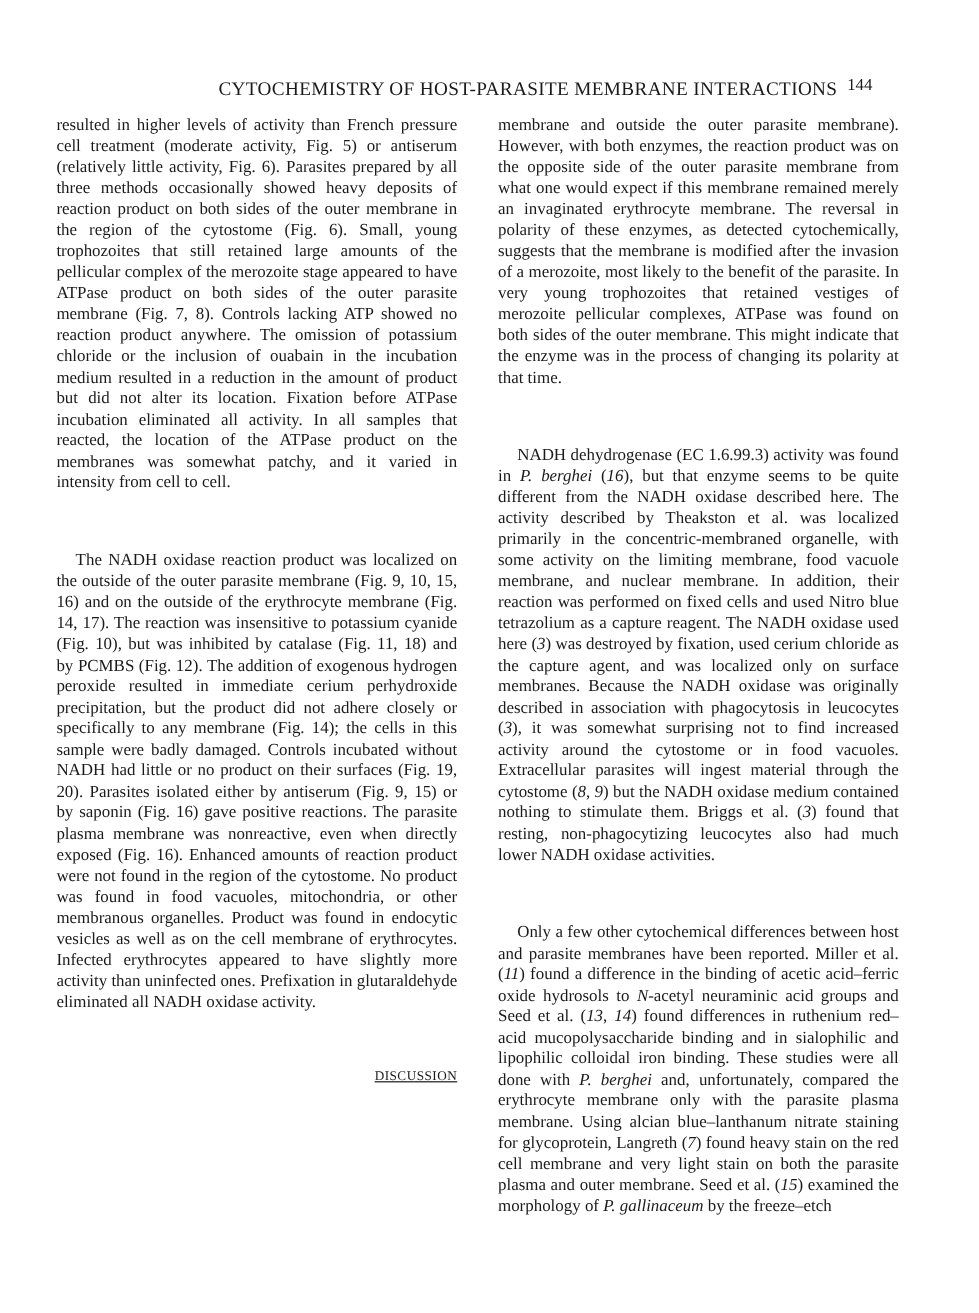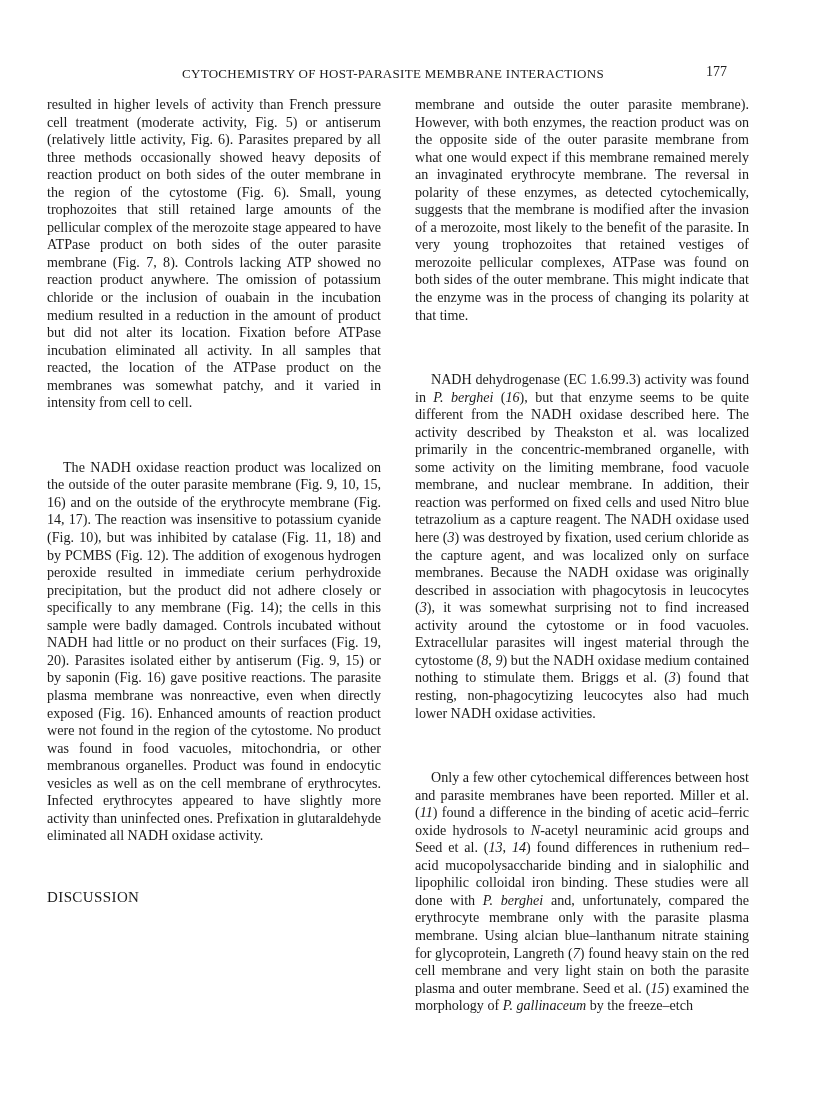--- a/index.html
+++ b/index.html
@@ -1,35 +1,35 @@
 <!DOCTYPE html>
 <html><head>
 <meta charset="utf-8">
 <style>
   html, body { margin:0; padding:0; background:#ffffff; }
   body { width:816px; height:1094px; position:relative; overflow:hidden; color:#1a1a1a;
          font-family:"Liberation Serif", "DejaVu Serif", serif; }
   .header { position:absolute; top:64px; left:0; width:816px; height:20px; }
-  .running-title { position:absolute; left:182px; top:2px; font-size:13px; letter-spacing:0.3px;text-align:center; }
+  .running-title { position:absolute; left:182px; top:2px; font-size:16px; letter-spacing:0.3px;text-align:center; }
   .page-number { position:absolute; left:706px; top:0; font-size:14px; }
   .col { position:absolute; top:96px; width:334px; font-size:14.1px; line-height:17.55px; text-align:justify; }
   .col.left { left:47px; }
   .col.right { left:415px; }
   .col p { margin:0; text-indent:0; }
   .col p.indent { text-indent:16px;margin-top:47px; }
   .col p + p { margin-top:3px; }
-  .section-heading { text-align:left; font-size:15px; letter-spacing:0.4px; margin:44px 0 14px 0 !important; text-indent:0 !important; }
+  .section-heading { text-align:right; font-size:11px; letter-spacing:0.4px; margin:44px 0 14px 0 !important; text-indent:0 !important;text-decoration:underline; }
   i { font-style:italic; }
 </style>
 </head>
 <body>
 
 <div class="header">
   <span class="running-title">CYTOCHEMISTRY OF HOST-PARASITE MEMBRANE INTERACTIONS</span>
-  <span class="page-number">177</span>
+  <span class="page-number">144</span>
 </div>
 
 <div class="col left">
   <p>resulted in higher levels of activity than French pressure cell treatment (moderate activity, Fig. 5) or antiserum (relatively little activity, Fig. 6). Parasites prepared by all three methods occasionally showed heavy deposits of reaction product on both sides of the outer membrane in the region of the cytostome (Fig. 6). Small, young trophozoites that still retained large amounts of the pellicular complex of the merozoite stage appeared to have ATPase product on both sides of the outer parasite membrane (Fig. 7, 8). Controls lacking ATP showed no reaction product anywhere. The omission of potassium chloride or the inclusion of ouabain in the incubation medium resulted in a reduction in the amount of product but did not alter its location. Fixation before ATPase incubation eliminated all activity. In all samples that reacted, the location of the ATPase product on the membranes was somewhat patchy, and it varied in intensity from cell to cell.</p>
   <p class="indent">The NADH oxidase reaction product was localized on the outside of the outer parasite membrane (Fig. 9, 10, 15, 16) and on the outside of the erythrocyte membrane (Fig. 14, 17). The reaction was insensitive to potassium cyanide (Fig. 10), but was inhibited by catalase (Fig. 11, 18) and by PCMBS (Fig. 12). The addition of exogenous hydrogen peroxide resulted in immediate cerium perhydroxide precipitation, but the product did not adhere closely or specifically to any membrane (Fig. 14); the cells in this sample were badly damaged. Controls incubated without NADH had little or no product on their surfaces (Fig. 19, 20). Parasites isolated either by antiserum (Fig. 9, 15) or by saponin (Fig. 16) gave positive reactions. The parasite plasma membrane was nonreactive, even when directly exposed (Fig. 16). Enhanced amounts of reaction product were not found in the region of the cytostome. No product was found in food vacuoles, mitochondria, or other membranous organelles. Product was found in endocytic vesicles as well as on the cell membrane of erythrocytes. Infected erythrocytes appeared to have slightly more activity than uninfected ones. Prefixation in glutaraldehyde eliminated all NADH oxidase activity.</p>
   <p class="section-heading">DISCUSSION</p>
 </div>
 
 <div class="col right">
   <p>membrane and outside the outer parasite membrane). However, with both enzymes, the reaction product was on the opposite side of the outer parasite membrane from what one would expect if this membrane remained merely an invaginated erythrocyte membrane. The reversal in polarity of these enzymes, as detected cytochemically, suggests that the membrane is modified after the invasion of a merozoite, most likely to the benefit of the parasite. In very young trophozoites that retained vestiges of merozoite pellicular complexes, ATPase was found on both sides of the outer membrane. This might indicate that the enzyme was in the process of changing its polarity at that time.</p>

